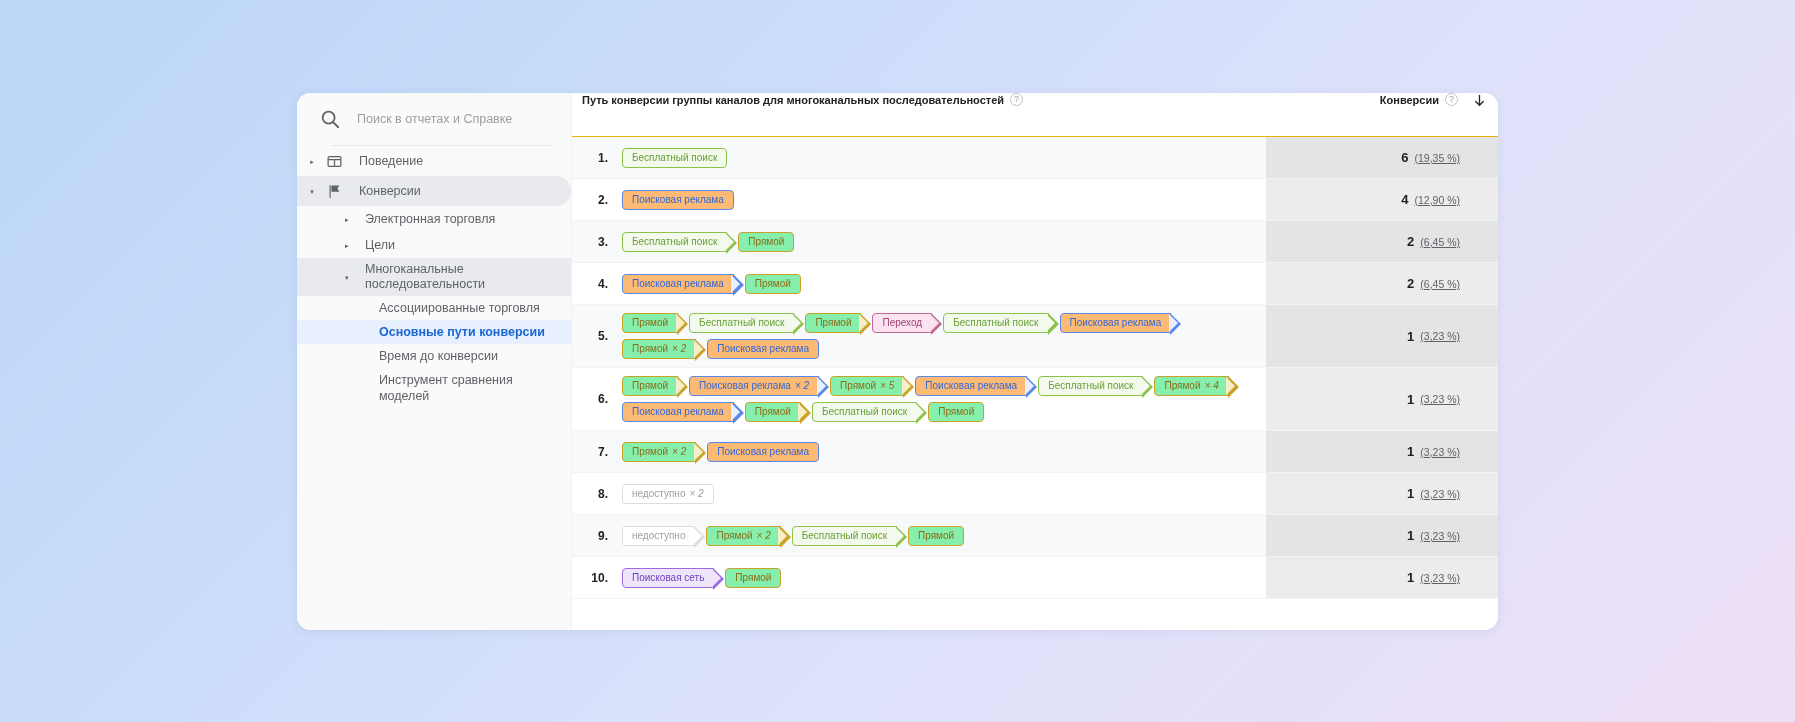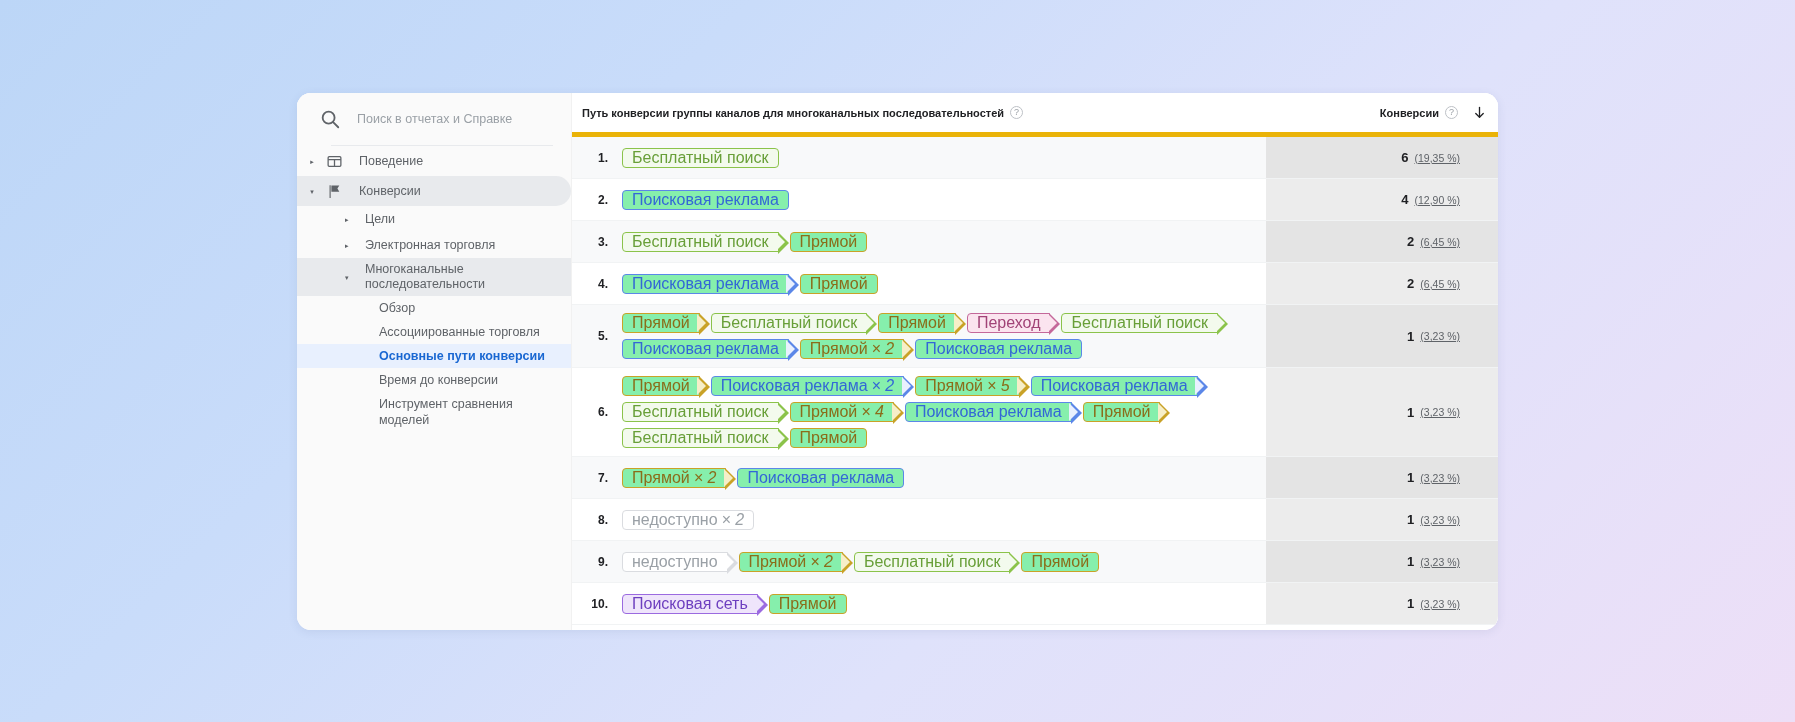--- a/index.html
+++ b/index.html
@@ -149,24 +149,24 @@
     flex: 1;
     height: 100%;
     background: #fff;
     display: flex;
     flex-direction: column;
     overflow: hidden;
   }
 
   #table-head {
     display: flex;
-    align-items: center;
+    align-items: flex-start;
     height: 44px;
     min-height: 32px;
-    border-bottom: 5px solid #eab308;
+    border-bottom: 1px solid #eab308;
     background: #fff;
     padding: 0 0 0 6px;
   }
   #head-path {
     flex: 1;
     font-size: 11px;
     font-weight: bold;
     color: #202124;
     display: flex;
     align-items: center;
@@ -255,21 +255,21 @@
     margin-left: 6px;
     text-decoration: underline;
   }
 
   
   .chip {
     position: relative;
     display: inline-flex;
     align-items: center;
     height: 20px;
-    font-size: 16px;
+    font-size: 10px;
     line-height: 1;
     padding: 0 9px;
     border: 1px solid;
     border-radius: 4px;
     white-space: nowrap;
     margin-right: 1px;
     cursor: default;
   }
   .chip.arrow { border-radius: 4px 0 0 4px; margin-right: 11px; }
   .chip.arrow::before,
@@ -286,21 +286,21 @@
   .chip.arrow::after  { left: 100%; margin-left: -1.4px; border-top: 9.6px solid transparent; border-bottom: 9.6px solid transparent; top: 0.4px; }
 
   .chip .lbl { position: relative; z-index: 2; }
   .chip .mult { position: relative; z-index: 2; font-style: italic; margin-left: 4px; }
 
   
   .c-organic { background:#f3faed; border-color:#8bc34a; color:#689f38; }
   .c-organic.arrow::before { color:#8bc34a; }
   .c-organic.arrow::after  { border-left:9.6px solid #f3faed; }
 
-  .c-paid { background:#86efac; border-color:#5b87e8; color:#3367d6; }
+  .c-paid { background:#fdba74; border-color:#5b87e8; color:#3367d6; }
   .c-paid.arrow::before { color:#5b87e8; }
   .c-paid.arrow::after  { border-left:9.6px solid #e9f0fe; }
 
   .c-direct { background:#86efac; border-color:#c9a227; color:#8a6d1a; }
   .c-direct.arrow::before { color:#c9a227; }
   .c-direct.arrow::after  { border-left:9.6px solid #f6eec8; }
 
   .c-referral { background:#fbe4ef; border-color:#c4689a; color:#a14377; }
   .c-referral.arrow::before { color:#c4689a; }
   .c-referral.arrow::after  { border-left:9.6px solid #fbe4ef; }
@@ -349,31 +349,30 @@
             <span class="nav-ico">
               <svg viewBox="0 0 24 24" width="17" height="17" fill="currentColor">
                 <path d="M5 3h1.6v18H5z"></path>
                 <path d="M7.6 3.6h11.2l-2.7 4.3 2.7 4.3H7.6z"></path>
               </svg>
             </span>
             <span class="nav-txt">Конверсии</span>
           </div>
           <div class="nav-l2">
             <span class="caret">▸</span>
-            <span class="nav-txt">Цели</span>
+            <span class="nav-txt">Электронная торговля</span>
           </div>
           <div class="nav-l2">
             <span class="caret">▸</span>
-            <span class="nav-txt">Электронная торговля</span>
+            <span class="nav-txt">Цели</span>
           </div>
           <div class="nav-l2 expanded">
             <span class="caret">▾</span>
             <span class="nav-txt">Многоканальные последовательности</span>
           </div>
-          <div class="nav-l3">Обзор</div>
           <div class="nav-l3">Ассоциированные торговля</div>
           <div class="nav-l3 selected">Основные пути конверсии</div>
           <div class="nav-l3">Время до конверсии</div>
           <div class="nav-l3">Инструмент сравнения моделей</div>
         </div>
     </div>
   </aside>
 
   <section id="main">
 

